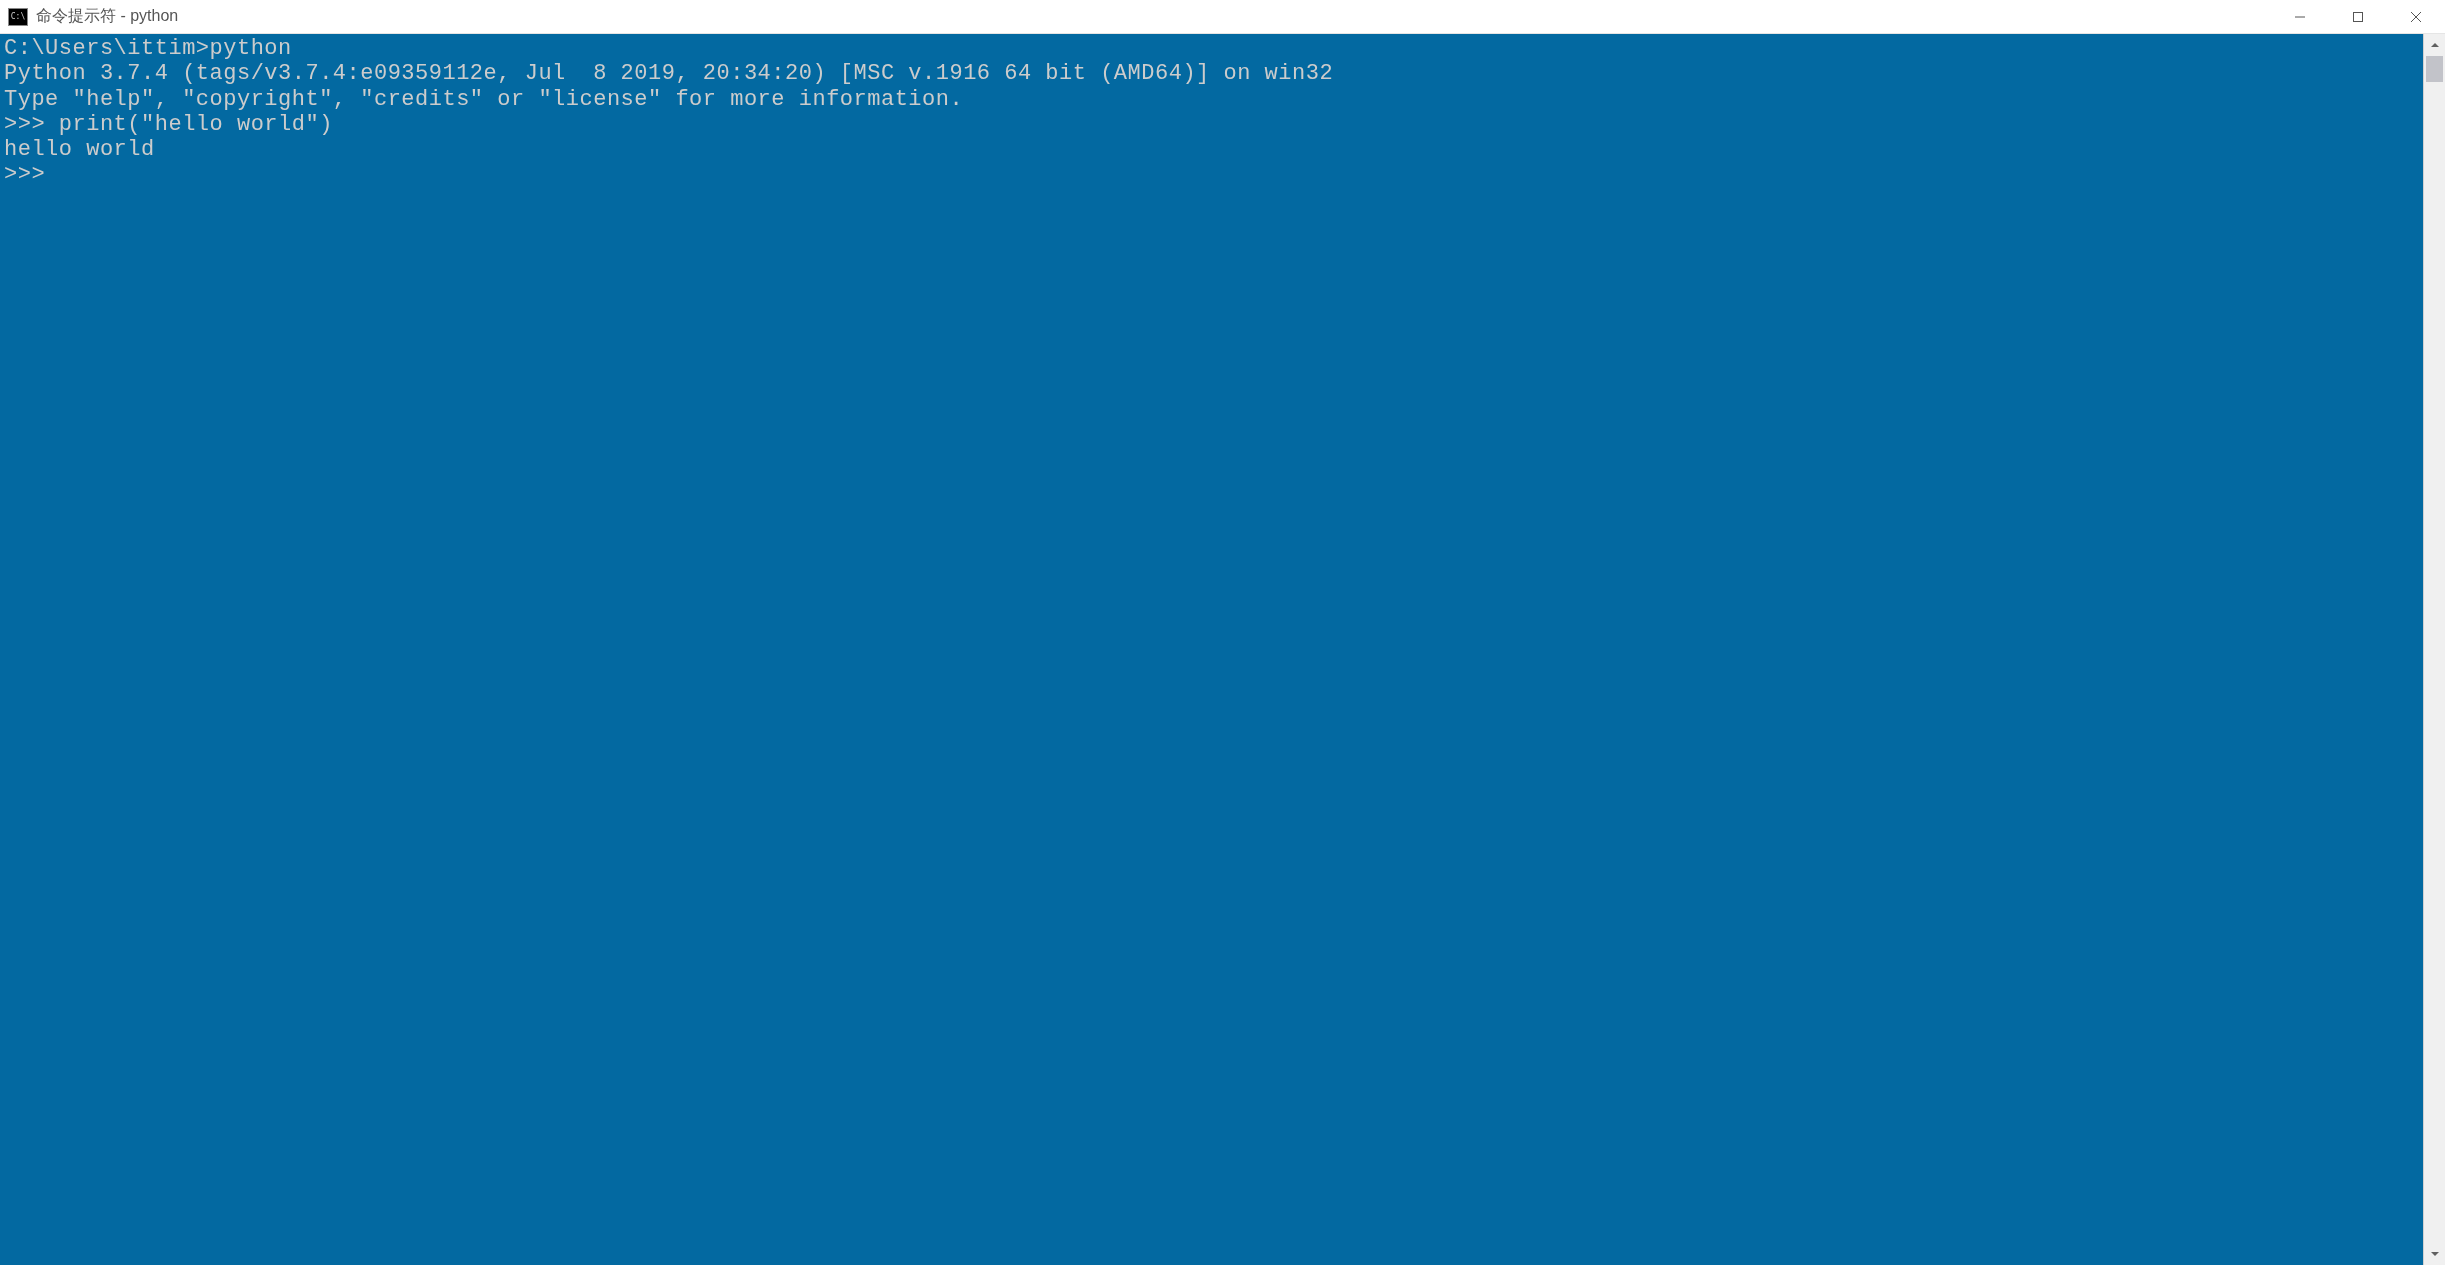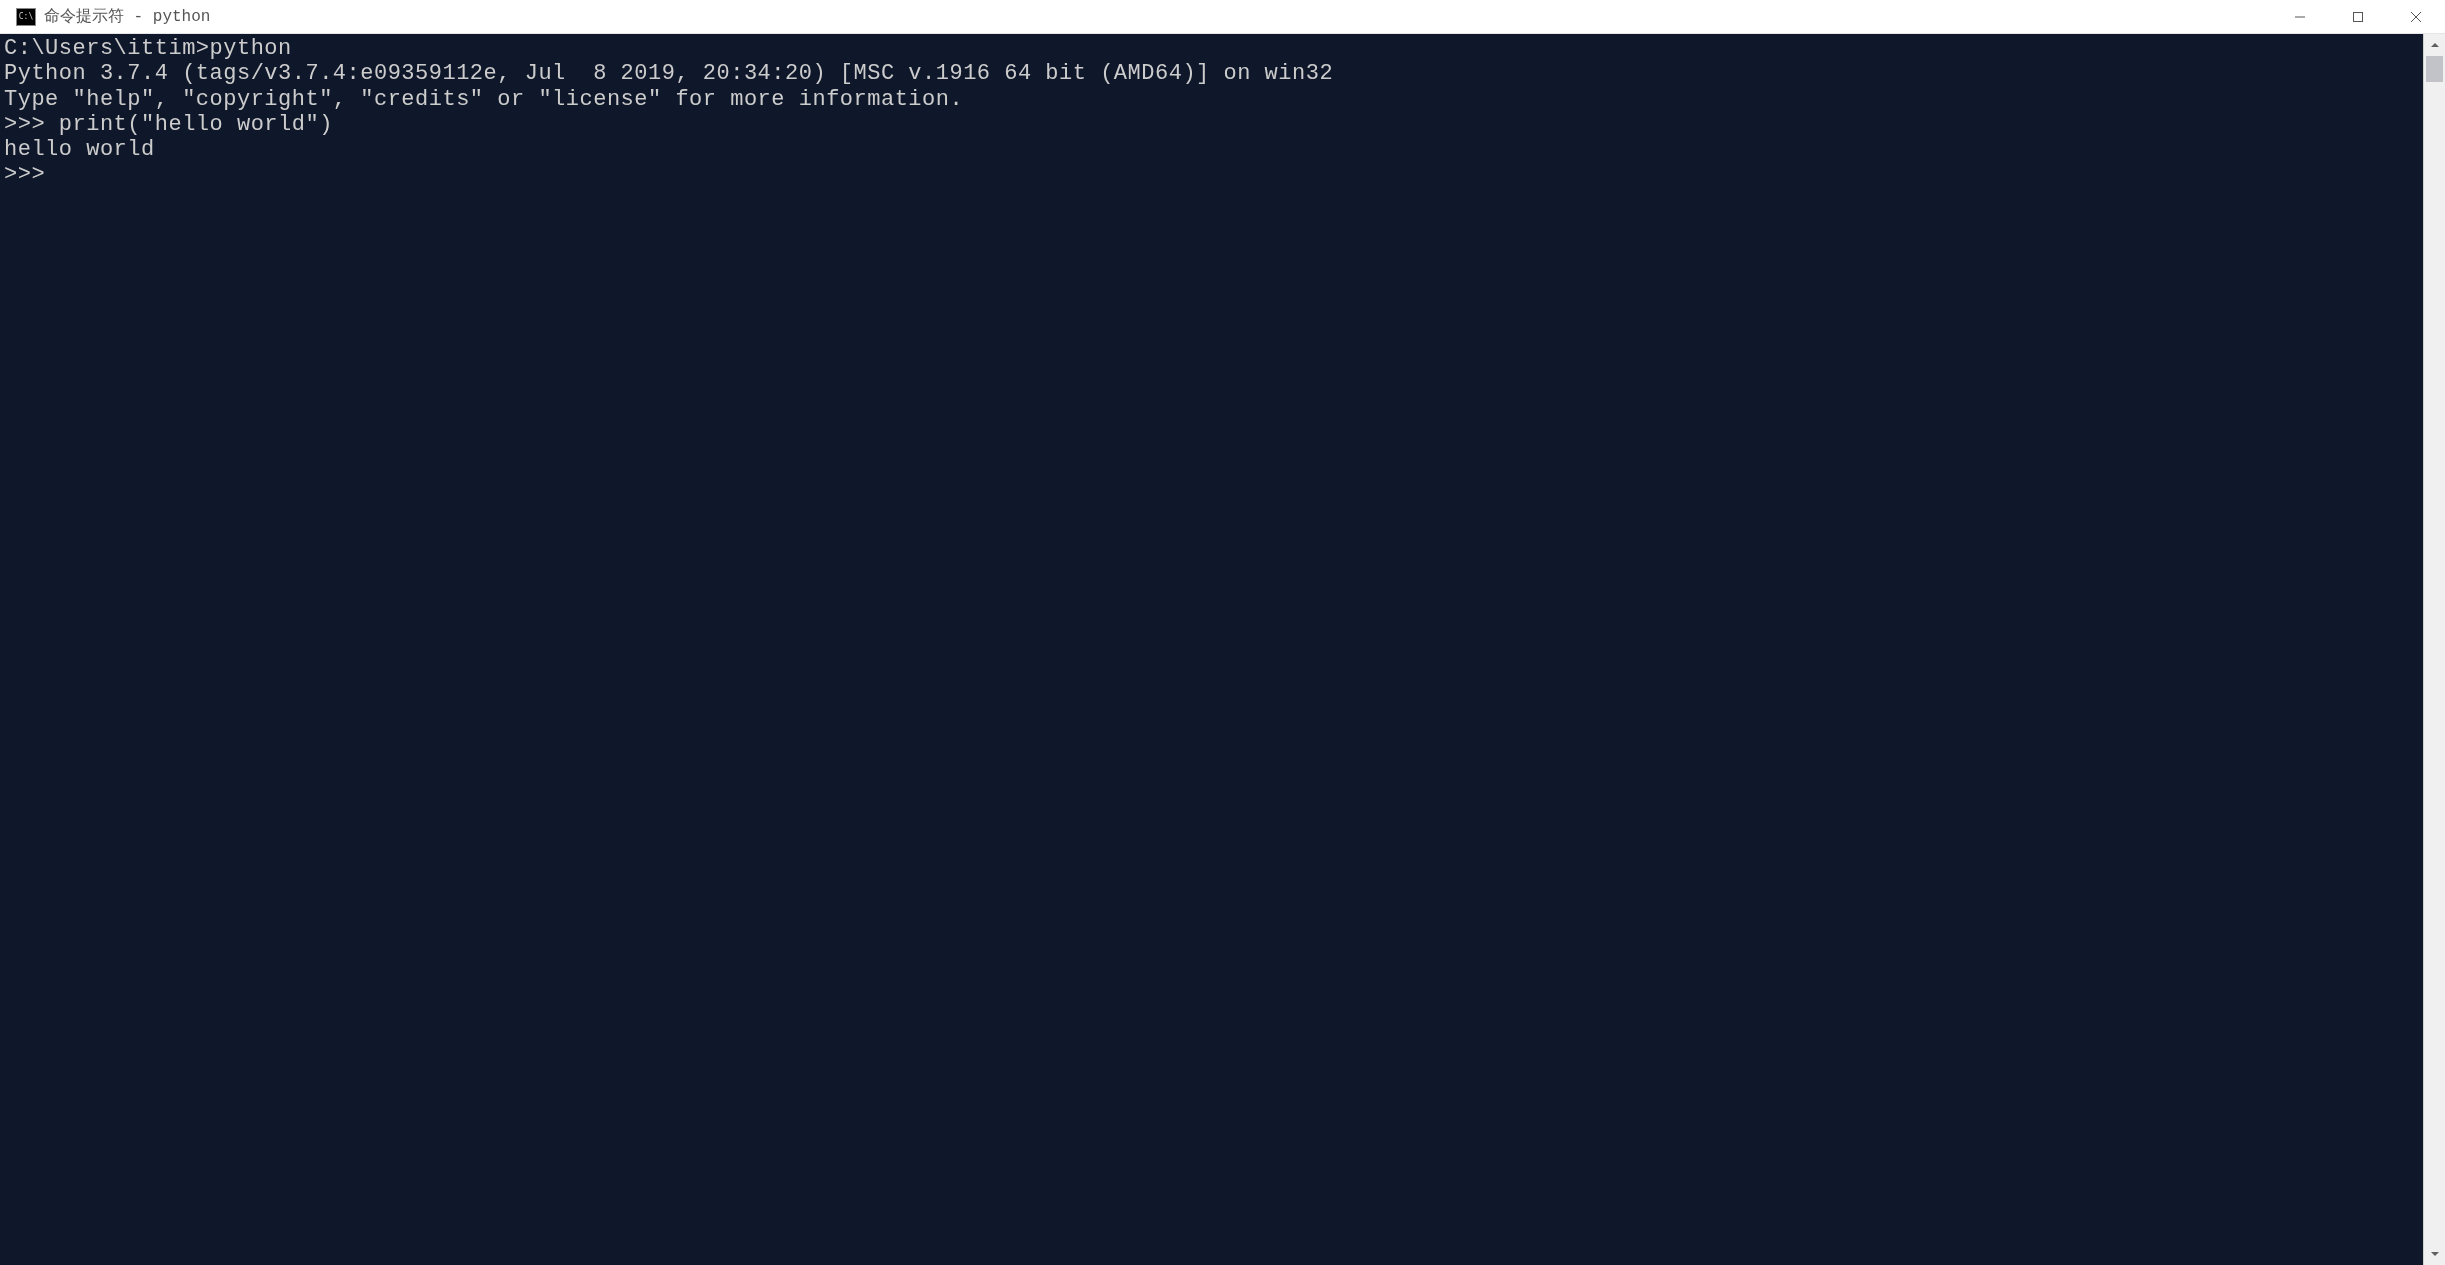--- a/index.html
+++ b/index.html
@@ -18,24 +18,23 @@
       display: flex;
       flex-direction: column;
       background: #fff;
     }
     .titlebar {
       height: 34px;
       background: #ffffff;
       display: flex;
       align-items: center;
       justify-content: space-between;
-      padding-left: 16px;
+      padding-left: 8px;
       border-bottom: 1px solid #e5e5e5;
       user-select: none;
-      font-family: Liberation Mono, monospace;
     }
     .titlebar-left {
       display: flex;
       align-items: center;
       gap: 8px;
     }
     .app-icon {
       width: 20px;
       height: 18px;
       background: #000;
@@ -78,21 +77,21 @@
       fill: none;
     }
     .client-area {
       flex: 1;
       display: flex;
       background: #0c0c0c;
       overflow: hidden;
     }
     .terminal {
       flex: 1;
-      background: #0f172a;
+      background: #0369a1;
       color: #cccccc;
       font-family: "NSimSun", "SimSun", "Consolas", "Courier New", monospace;
       font-size: 22px;
       line-height: 1.15;
       padding: 2px 4px;
       white-space: pre;
       overflow: hidden;
       letter-spacing: 0.5px;
     }
     .scrollbar-v {

